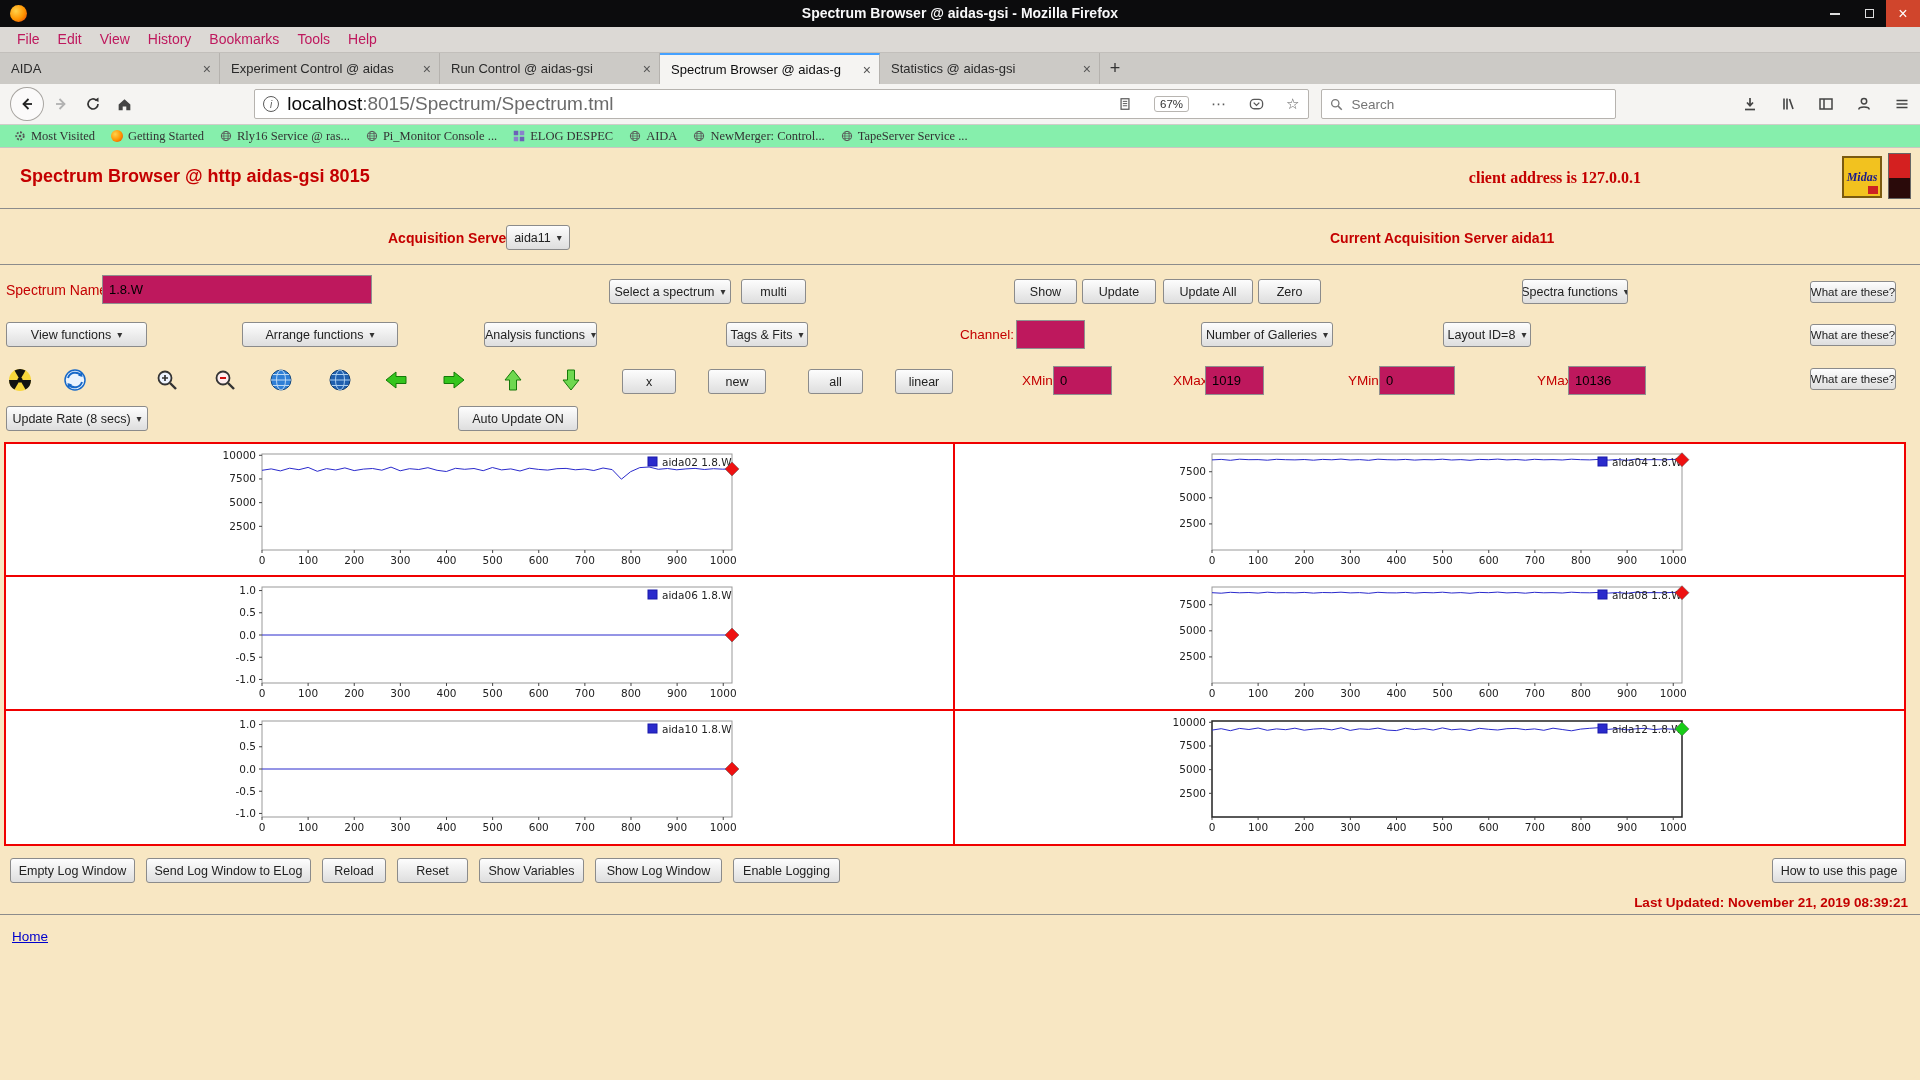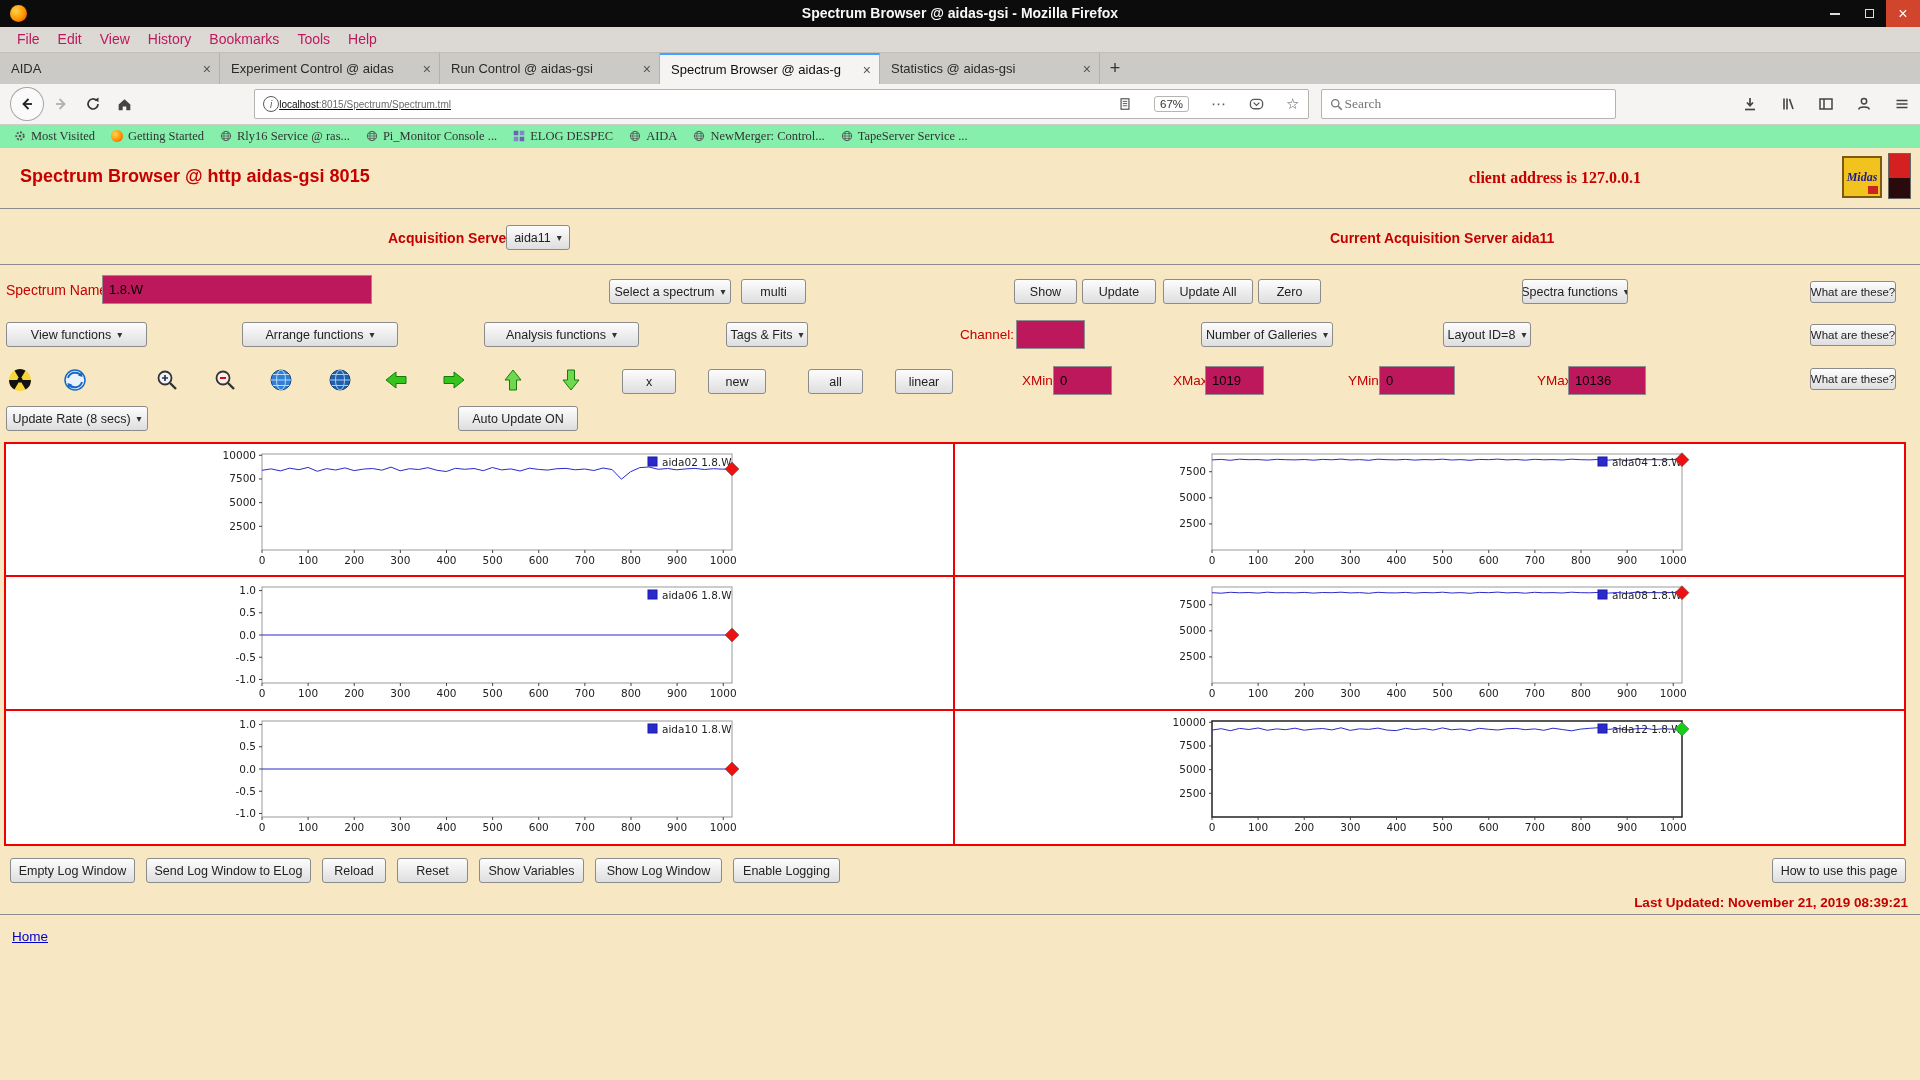--- a/index.html
+++ b/index.html
@@ -28,29 +28,29 @@
   .tab-label { flex:1; white-space:nowrap; overflow:hidden; text-overflow:ellipsis; }
   .tab-close { margin-left:6px; color:#555; font-size:14px; }
   .tab.active { background:#f5f4f2; border-top:2px solid #45a1ff; color:#0c0c0d; }
   .newtab { width:30px; display:flex; align-items:center; justify-content:center; font-size:18px; color:#333; }
 
   .navbar { height:41px; background:#f5f4f2; border-bottom:1px solid #d0cdc9; display:flex; align-items:center; padding-left:10px; }
   .navicon { width:28px; height:28px; display:flex; align-items:center; justify-content:center; margin-right:4px; }
   .backbtn { width:34px; height:34px; border:1px solid #a8a5a1; border-radius:50%; background:#fbfafa; display:flex; align-items:center; justify-content:center; margin-right:4px; }
   .urlbar { margin-left:112px; width:1071px; height:30px; background:#fff; border:1px solid #b6b3af; border-radius:2px; display:flex; align-items:center; padding:0 8px; }
   .info-icon { width:16px; height:16px; border:1.3px solid #5a5a5a; border-radius:50%; color:#5a5a5a; font-size:10px; font-style:italic; display:flex; align-items:center; justify-content:center; flex:none; }
-  .url-text { margin-left:0; font-size:10px; flex:1; white-space:nowrap; overflow:hidden;text-decoration:underline; }
+  .url-text { margin-left:8px; font-size:19px; flex:1; white-space:nowrap; overflow:hidden; }
   .url-host { color:#0b0b0b; }
   .url-rest { color:#6b6b6b; }
   .url-actions { display:flex; align-items:center; gap:22px; color:#5a5a5a; }
   .zoom-pill { border:1px solid #b8b5b1; border-radius:3px; padding:1px 5px; font-size:11.5px; color:#333; }
   .dots { font-size:15px; letter-spacing:1px; }
   .star { font-size:15px; }
   .searchbar { margin-left:12px; width:300px; height:30px; background:#fff; border:1px solid #b6b3af; border-radius:2px; display:flex; align-items:center; padding:0 8px; }
-  .searchbar input { border:none; outline:none; flex:1; font-size:13.5px; color:#333; background:transparent; font-family:Liberation Serif, serif; }
+  .searchbar input { border:none; outline:none; flex:1; font-size:13.5px; margin-left:7px; color:#333; background:transparent; font-family:Liberation Sans, sans-serif; }
   .right-icons { display:flex; align-items:center; margin-left:120px; gap:6px; }
 
   .bookmarksbar { height:23px; background:#86efac; border-bottom:1px solid #c9c6c2; display:flex; align-items:center; padding-left:14px;font-family:Liberation Serif, serif; }
   .bm-item { display:flex; align-items:center; margin-right:16px; font-size:12.5px; color:#333; white-space:nowrap; }
   .bm-icon { margin-right:5px; display:flex; align-items:center; }
   .bm-ff { width:12px; height:12px; border-radius:50%; background:radial-gradient(circle at 35% 35%, #ffd24a, #ff9400 55%, #e0340b); }
 
   
   .page { position:absolute; top:148px; left:0; right:0; bottom:0; background:#f8e7c3;border-radius:13px; }
   .line { position:absolute; left:0; right:0; border-top:1px solid #8c8c8c; }
@@ -325,21 +325,21 @@
       <span>Spectra functions</span>
     </div>
   <div class="btn small" style="left:1810px;top:133px;width:86px">What are these?</div>
 
   <div class="dd" style="left:6px;top:174px;width:141px">
       <span>View functions</span>
     </div>
   <div class="dd" style="left:242px;top:174px;width:156px">
       <span>Arrange functions</span>
     </div>
-  <div class="dd" style="left:484px;top:174px;width:155px">
+  <div class="dd" style="left:484px;top:174px;width:113px">
       <span>Analysis functions</span>
     </div>
   <div class="dd" style="left:726px;top:174px;width:82px">
       <span>Tags &amp; Fits</span>
     </div>
   <span class="rlabel" style="left:960px;top:179px">Channel:</span>
   <input class="tinput" style="left: 1016px; top: 172px; width: 69px;">
   <div class="dd" style="left:1201px;top:174px;width:132px">
       <span>Number of Galleries</span>
     </div>

